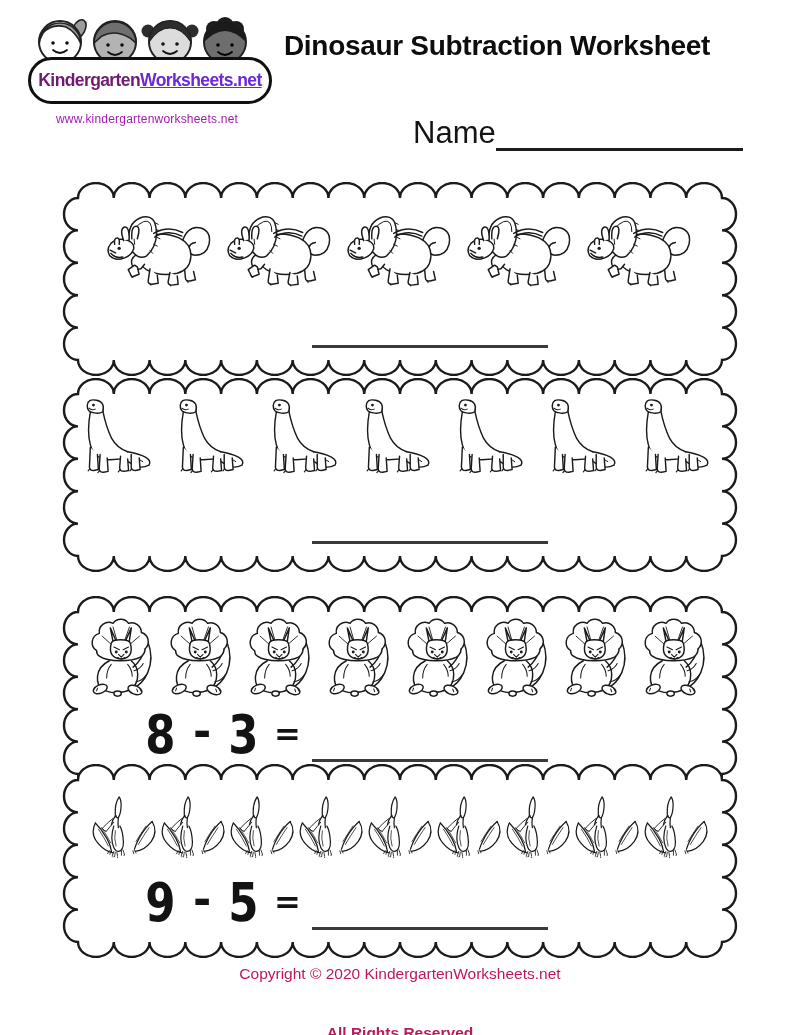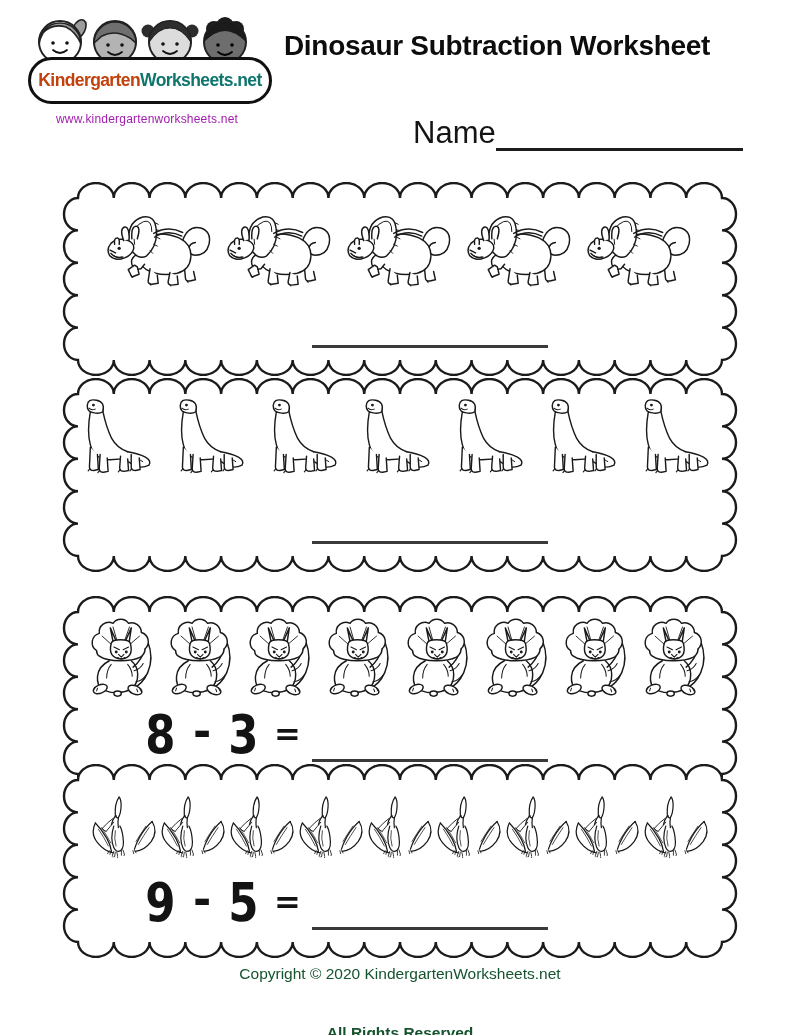--- a/index.html
+++ b/index.html
@@ -5,22 +5,22 @@
   html,body{margin:0;padding:0;background:#ffffff;}
   .page{position:relative;width:800px;height:1035px;background:#fff;overflow:hidden;
         font-family:"Liberation Sans",sans-serif;color:#161616;}
 
   
   .logo-kids{position:absolute;left:30px;top:12px;width:225px;height:56px;}
   .logo-banner{position:absolute;left:28px;top:57px;width:238px;height:41px;
                background:#fff;border:3px solid #101010;border-radius:24px;
                display:flex;align-items:center;justify-content:center;z-index:2;}
   .logo-banner .brand{font-weight:bold;font-size:17.5px;letter-spacing:-0.6px;white-space:nowrap;}
-  .brand-first{color:#c2410c;}
-  .brand-second{color:#0f766e;}
+  .brand-first{color:#701a75;}
+  .brand-second{color:#6d28d9;text-decoration:underline;}
   .website{position:absolute;left:16px;top:112px;width:262px;text-align:center;
            font-size:12px;color:#a21caf;letter-spacing:0.2px;}
 
   .title{position:absolute;left:282px;top:30px;width:430px;margin:0;text-align:center;
          font-size:28px;font-weight:bold;color:#0d0d0d;letter-spacing:-0.3px;}
 
   .name-row{position:absolute;left:413px;top:112px;height:40px;display:flex;align-items:center;}
   .name-label{font-size:31px;color:#141414;line-height:1;}
   .name-line{display:inline-block;width:247px;height:34px;border-bottom:3px solid #1c1c1c;}
 
@@ -41,21 +41,21 @@
 
   .equation{position:absolute;left:80px;top:112px;line-height:1;white-space:nowrap;
             font-family:"DejaVu Sans",sans-serif;font-weight:bold;color:#131313;}
   .eq-num{font-size:53px;display:inline-block;transform:scaleX(0.82);transform-origin:50% 100%;}
   .eq-op{font-size:44px;margin:0 14px;vertical-align:6px;}
   .eq-eq{font-size:32px;margin-left:12px;vertical-align:8px;}
   .answer-line{position:absolute;left:250px;top:163px;width:236px;height:0;
                border-top:3px solid #3a3a3a;}
 
   
-  .footer-line{position:absolute;left:0;right:0;text-align:center;color:#14532d;font-size:15.5px;}
+  .footer-line{position:absolute;left:0;right:0;text-align:center;color:#be185d;font-size:15.5px;}
   .footer-1{top:965px;}
   .footer-2{top:1024px;font-weight:bold;}
 
   .defs{position:absolute;width:0;height:0;overflow:hidden;}
   .dino-sym{stroke:#1a1a1a;stroke-width:1.6;fill:none;stroke-linecap:round;stroke-linejoin:round;}
 </style>
 </head>
 <body>
 
 <div class="page">

